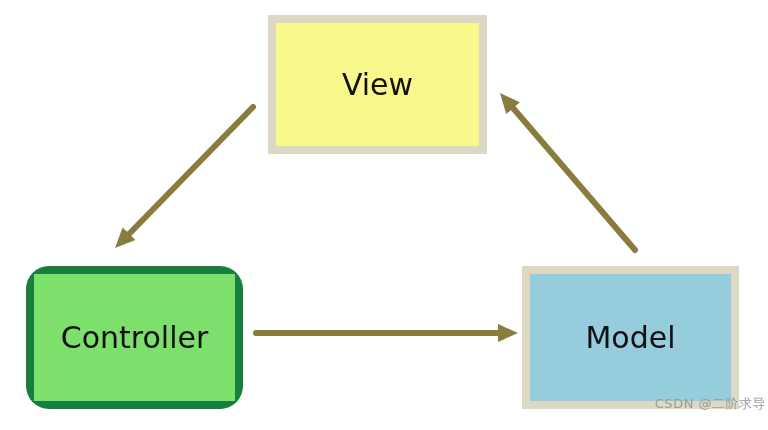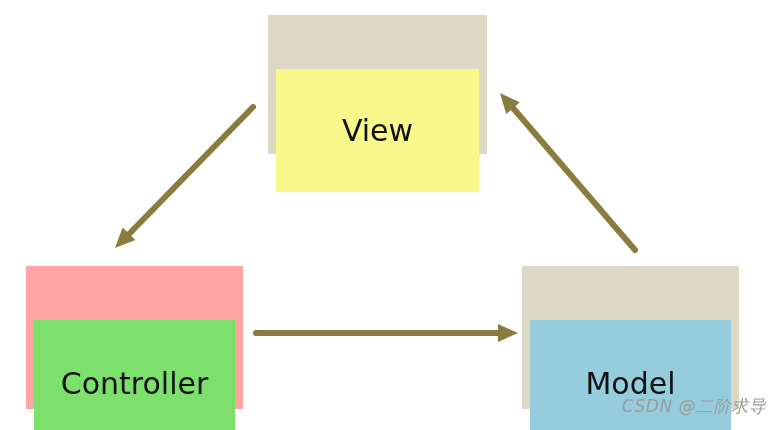--- a/index.html
+++ b/index.html
@@ -17,21 +17,20 @@
     position: absolute;
     padding: 8px;            
     display: block;
   }
   .node-inner {
     width: 100%;
     height: 100%;
     display: flex;
     align-items: center;
     justify-content: center;
-    margin-top: 46px;
   }
   .node-label {
     font-size: 30px;
     color: #111111;
     white-space: nowrap;
   }
 
   .node-view       { left: 268px; top: 15px;  width: 219px; height: 139px; }
   .node-controller { left: 26px;  top: 266px; width: 217px; height: 143px; }
   .node-model      { left: 522px; top: 266px; width: 217px; height: 143px; }
@@ -41,25 +40,24 @@
     left: 0; top: 0;
     width: 768px;
     height: 430px;
     pointer-events: none;
   }
 
   .watermark {
     position: absolute;
     right: 2px;
     top: 395px;
-    font-size: 17px;
+    font-size: 13px;
     letter-spacing: 0.5px;
     white-space: nowrap;
     z-index: 5;
-    font-style: italic;
   }
 </style>
 </head>
 <body>
 
 <div class="canvas" style="background-color: rgb(255, 255, 255);">
 
   <svg class="arrows" viewBox="0 0 768 430">
     <g>
       <line x1="253" y1="107" x2="129" y2="234" stroke-width="6" stroke-linecap="round" stroke="#897c3e"></line>
@@ -74,21 +72,21 @@
       <polygon points="500,93 519.8,102.3 506.2,114.1" fill="#897c3e"></polygon>
     </g>
   </svg>
 
   <div class="node node-view" style="background-color: rgb(220, 216, 196);">
     <div class="node-inner" style="background-color: rgb(248, 248, 139);">
       <span class="node-label" style="color: rgb(17, 17, 17);">View</span>
     </div>
   </div>
 
-  <div class="node node-controller" style="background-color: #fca5a5;">
+  <div class="node node-controller" style="background-color: #15803d; border-radius: 23px;">
     <div class="node-inner" style="background-color: rgb(125, 224, 109);">
       <span class="node-label" style="color: rgb(17, 17, 17);">Controller</span>
     </div>
   </div>
 
   <div class="node node-model" style="background-color: rgb(220, 216, 196); text-align: right;">
     <div class="node-inner" style="background-color: rgb(149, 205, 221);">
       <span class="node-label" style="color: rgb(17, 17, 17);">Model</span>
     </div>
   </div>

